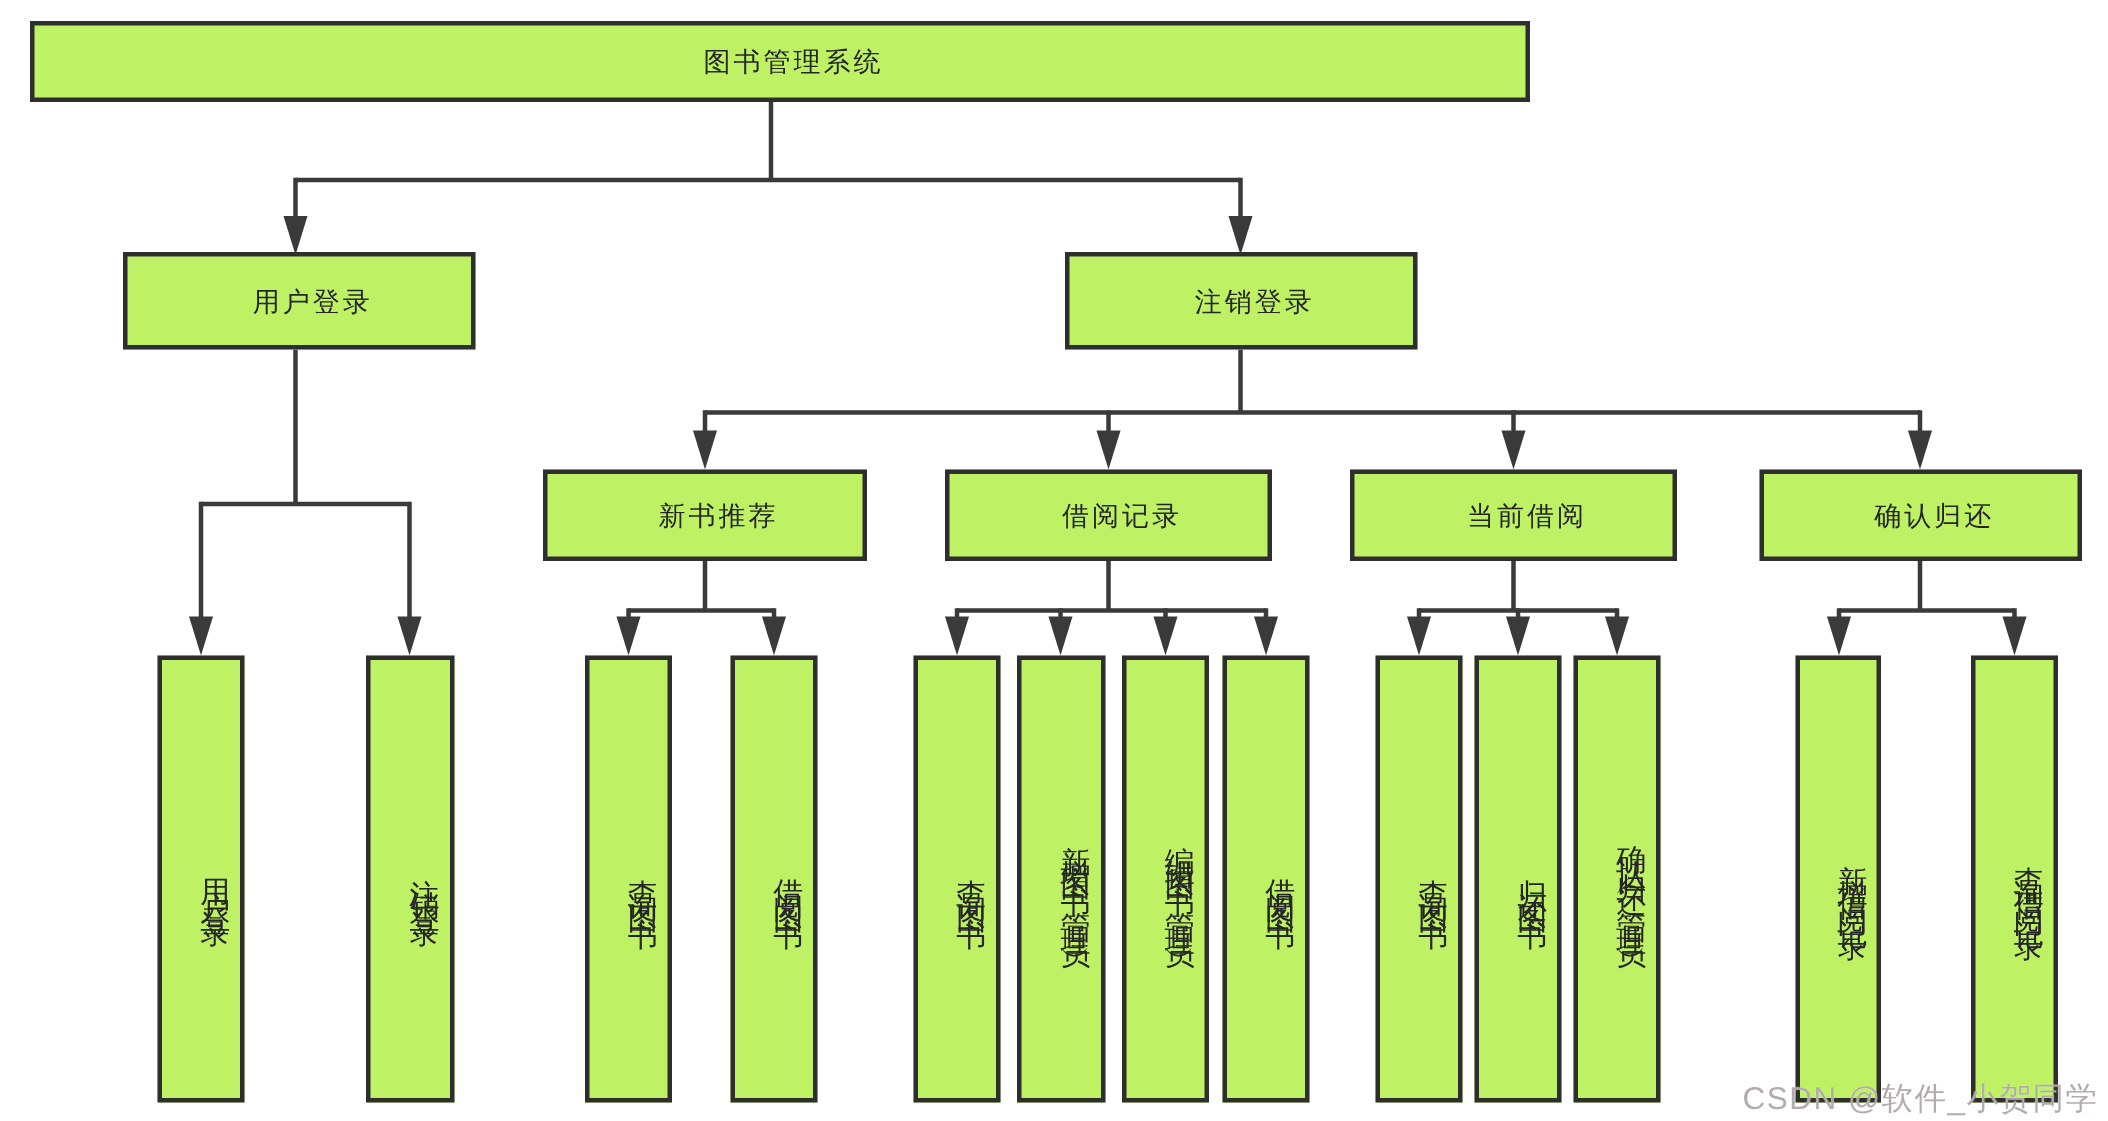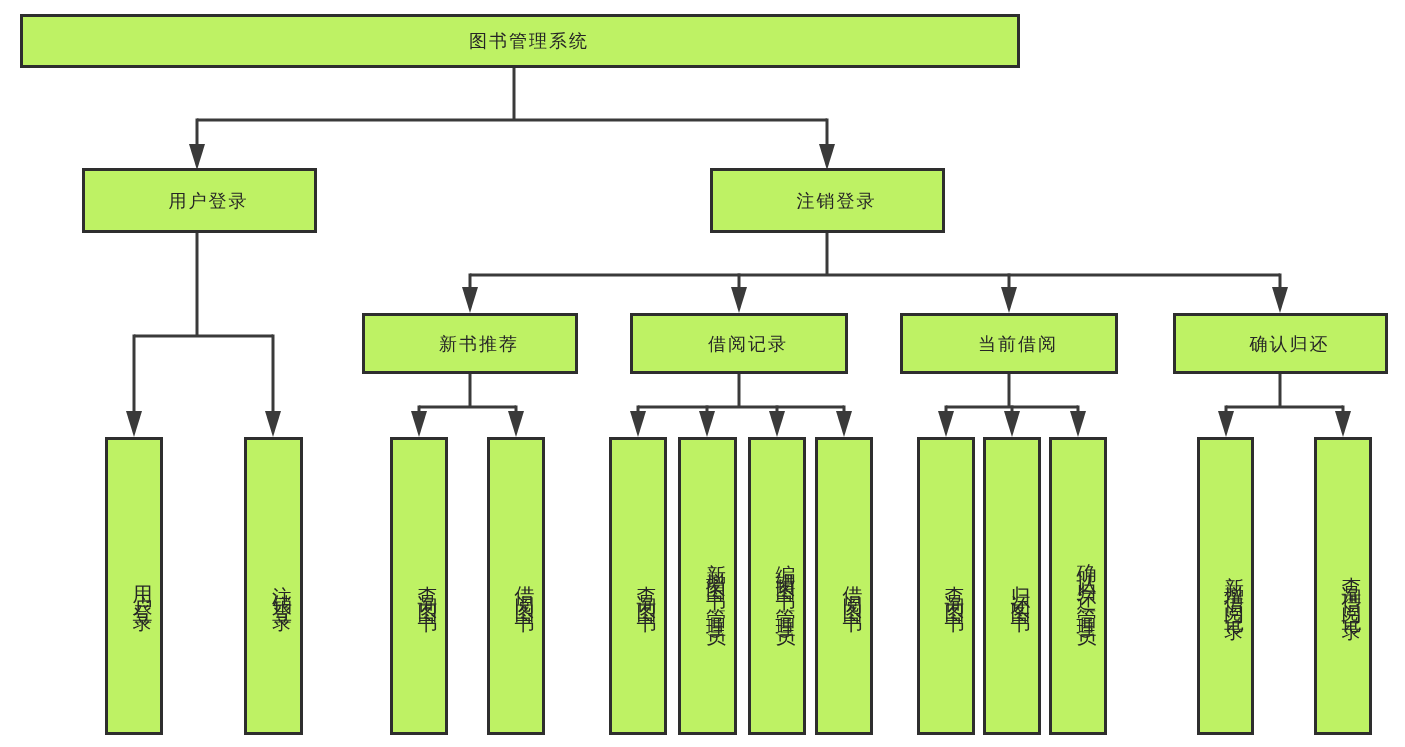--- a/index.html
+++ b/index.html
@@ -131,13 +131,14 @@
       <div class="node v" style="left: 609px; top: 437px; width: 58px; height: 298px;">查询图书</div>
       <div class="node v" style="left: 678px; top: 437px; width: 59px; height: 298px;">新增图书（管理员）</div>
       <div class="node v" style="left: 748px; top: 437px; width: 58px; height: 298px;">编辑图书（管理员）</div>
       <div class="node v" style="left: 815px; top: 437px; width: 58px; height: 298px;">借阅图书</div>
       <div class="node v" style="left: 917px; top: 437px; width: 58px; height: 298px;">查询图书</div>
       <div class="node v" style="left: 983px; top: 437px; width: 58px; height: 298px;">归还图书</div>
       <div class="node v" style="left: 1049px; top: 437px; width: 58px; height: 298px;">确认归还（管理员）</div>
       <div class="node v" style="left: 1197px; top: 437px; width: 57px; height: 298px;">新增借阅记录</div>
       <div class="node v" style="left: 1314px; top: 437px; width: 58px; height: 298px;">查询借阅记录</div>
     </div>
+  <div id="watermark">CSDN @软件_小贺同学</div>
 </div>
 
 </body></html>

